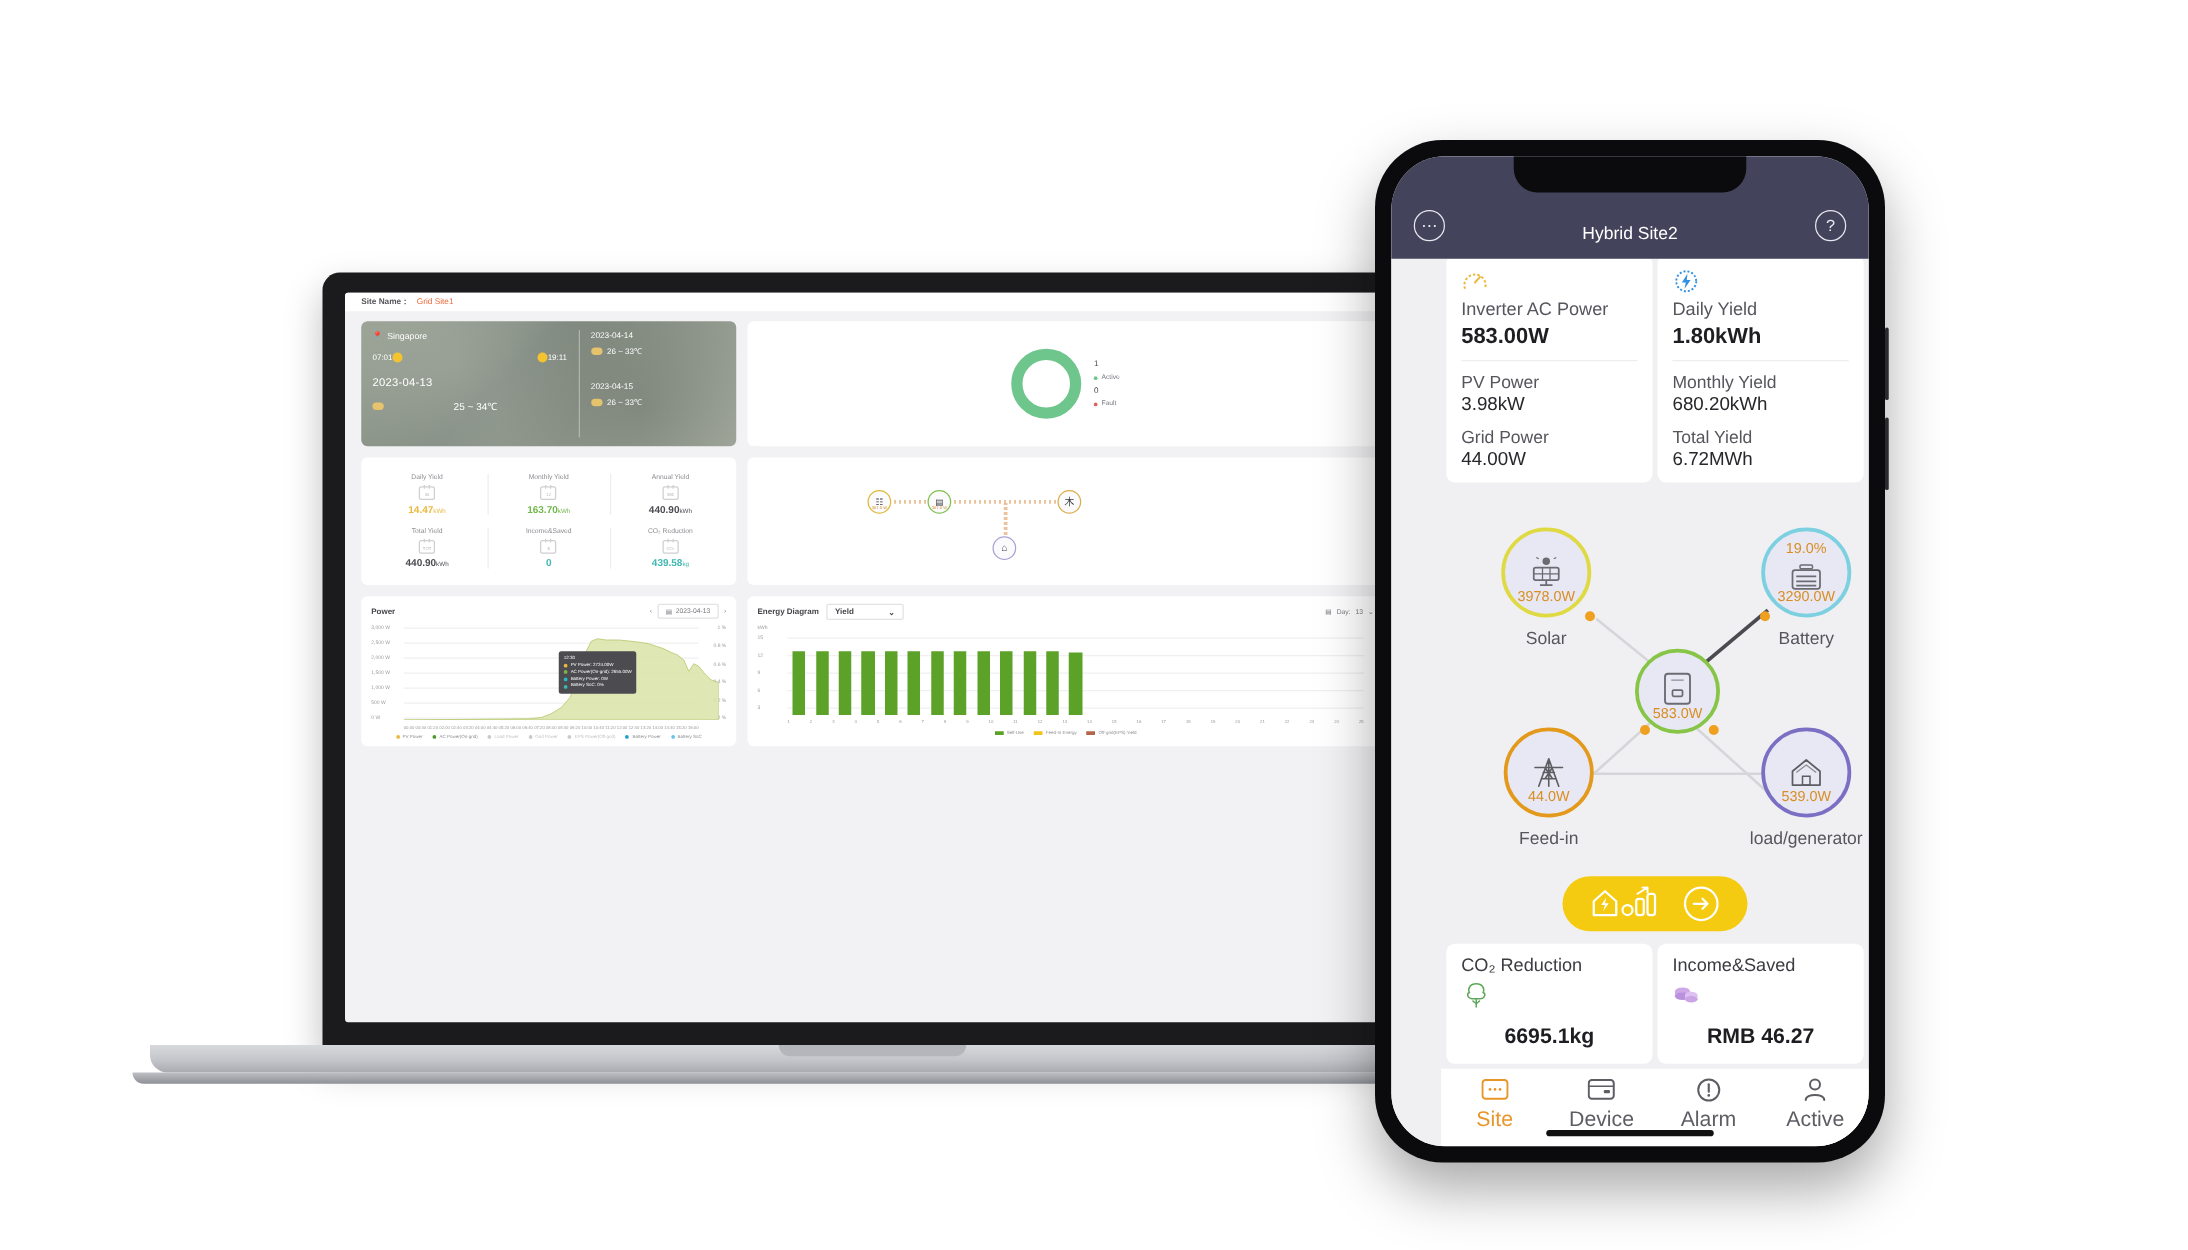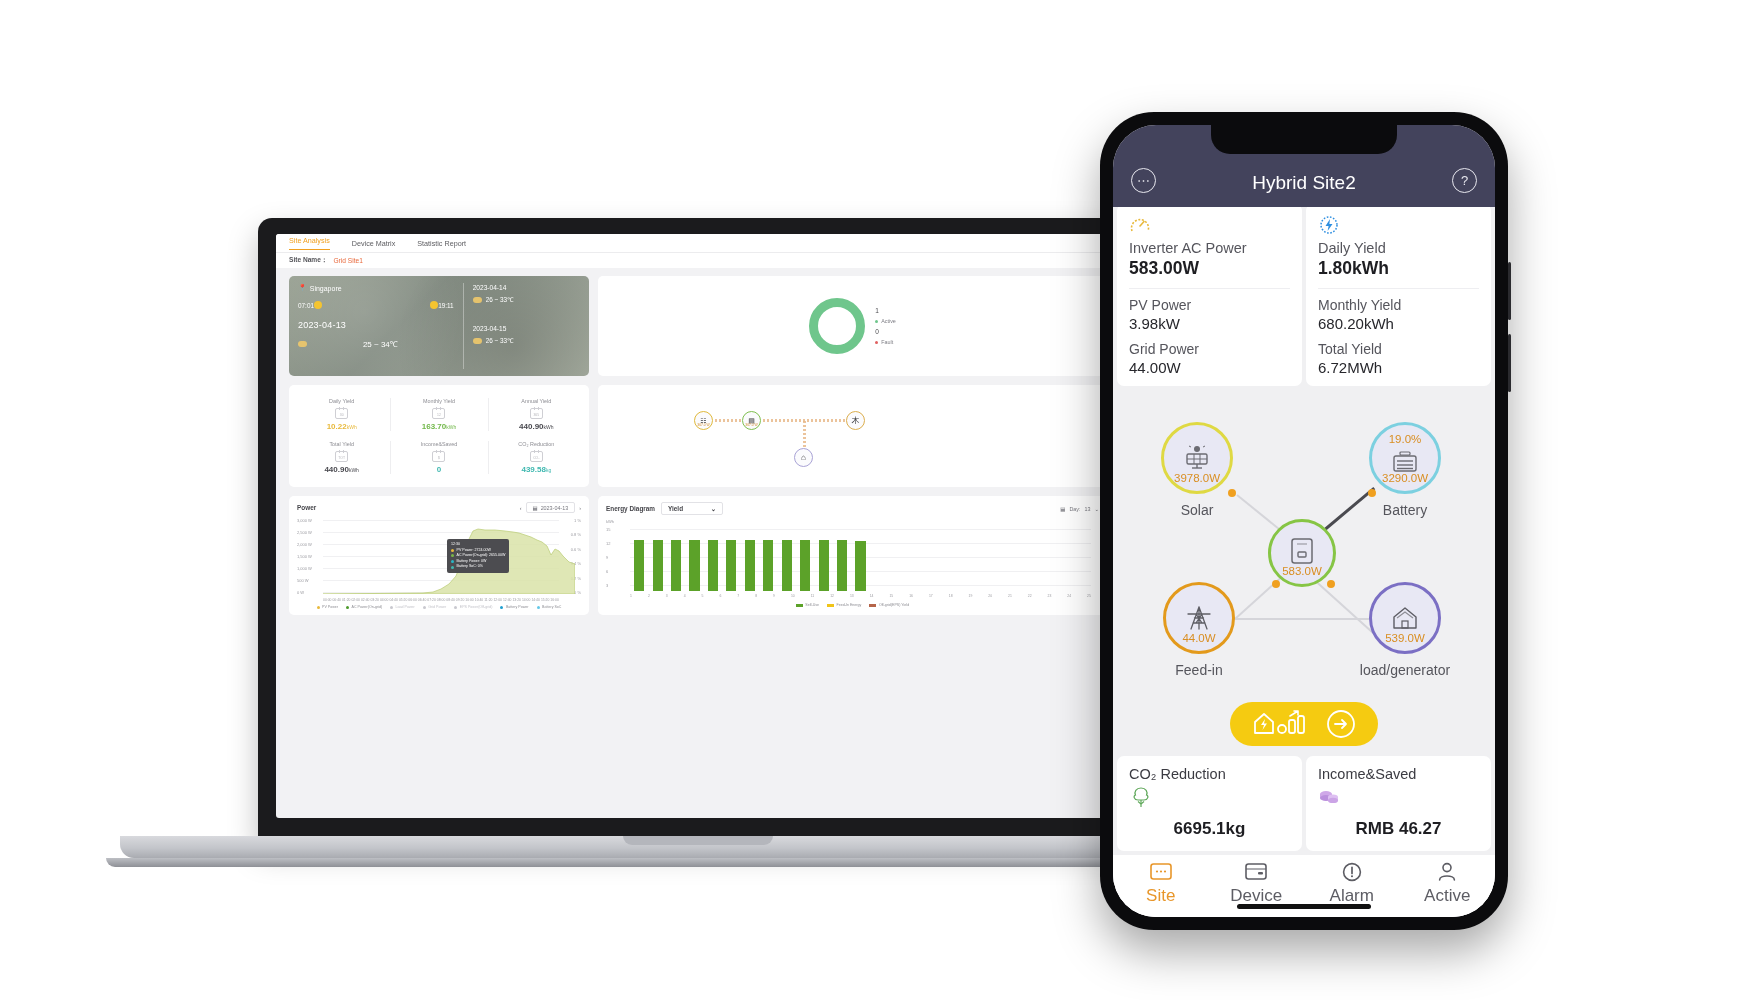--- a/index.html
+++ b/index.html
@@ -188,27 +188,27 @@
   }
   .notch {
     position:absolute; left:50%; transform:translateX(-50%); top:0;
     width: 186px; height: 29px; background:#0b0b0d; border-radius: 0 0 19px 19px; z-index: 30;
   }
   .ph-header {
     background:#43435c; height: 82px; flex:none;
     display:flex; align-items:flex-end; justify-content:space-between;
     padding: 0 18px 14px 18px; position:relative;
   }
-  .ph-title { color:#fff; font-size: 19px; position:absolute; left:0; right:0; bottom:13px; text-align:center; }
+  .ph-title { color:#fff; font-size: 14px; position:absolute; left:0; right:0; bottom:13px; text-align:center; }
   .circ-btn {
     width:25px;height:25px;border-radius:50%;border:1.6px solid #e7e7ee;
     display:flex;align-items:center;justify-content:center;color:#e7e7ee;font-size:13px;
     position:relative; z-index:3;
   }
-  .ph-content { flex:1; overflow:hidden; background:#f0f0f2; display:flex; flex-direction:column; }
+  .ph-content { flex:1; overflow:hidden; background:#f0f0f2; display:flex; flex-direction:column;padding-left:40px; }
 
   .kpi-row { display:flex; gap:4px; padding: 0 4px; margin-top:-3px; flex:none; }
   .kpi-card { flex:1; background:#fff; border-radius:7px; padding: 11px 12px 10px; }
   .kpi-icon { height: 20px; margin-bottom: 5px; }
   .kpi-lbl { font-size: 14.5px; color:#55555c; }
   .kpi-big { font-size: 17.5px; font-weight: bold; color:#1e1e22; margin-top: 2px; }
   .kpi-sep { height:1px; background:#eeeef1; margin: 9px 0 8px; }
   .kpi-sub-lbl { font-size: 14px; color:#55555c; }
   .kpi-sub-val { font-size: 15px; color:#27272c; margin-top: 2px; }
   .kpi-sub-lbl.sp { margin-top: 9px; }
@@ -255,25 +255,20 @@
   }
 </style>
 </head>
 <body>
 
 <div id="laptop">
   <div class="laptop-body">
     <div class="laptop-screen">
       <div class="app">
 
-        <div class="app-tabs">
-          <div class="app-tab active">Site Analysis</div>
-          <div class="app-tab">Device Matrix</div>
-          <div class="app-tab">Statistic Report</div>
-        </div>
 
         <div class="app-sitename">
           <span class="lbl">Site Name：</span>
           <span class="val">Grid Site1</span>
         </div>
 
         <div class="app-body">
 
           <div class="row">
             <div class="weather">
@@ -330,21 +325,21 @@
             </div>
           </div>
 
           <div class="row" style="margin-top:9px">
             <div class="stats">
               <div class="stat">
                 <div class="stat-lbl">Daily Yield</div>
                 <div class="stat-ico">
                     <span>30</span>
                   </div>
-                <div class="stat-val v-yellow"><span>10.22</span><small>kWh</small></div>
+                <div class="stat-val v-yellow"><span>14.47</span><small>kWh</small></div>
               </div>
               <div class="stat">
                 <div class="stat-lbl">Monthly Yield</div>
                 <div class="stat-ico">
                     <span>12</span>
                   </div>
                 <div class="stat-val v-green"><span>163.70</span><small>kWh</small></div>
               </div>
               <div class="stat">
                 <div class="stat-lbl">Annual Yield</div>

